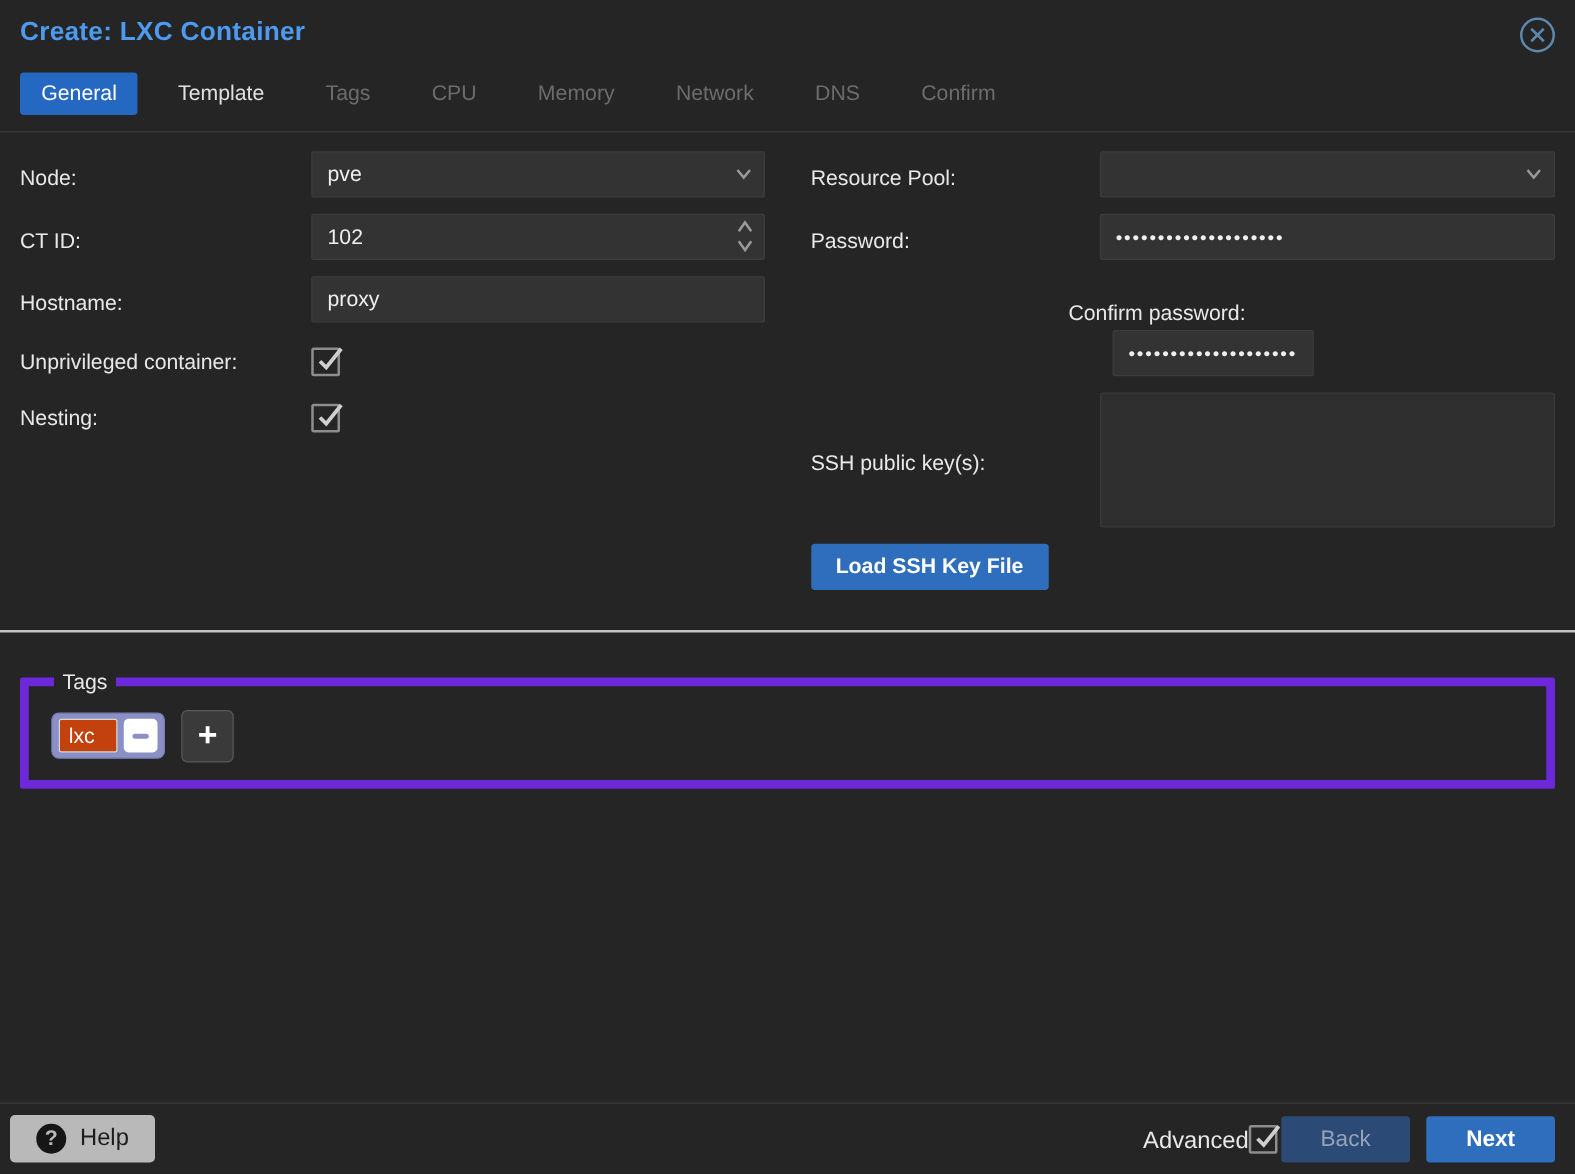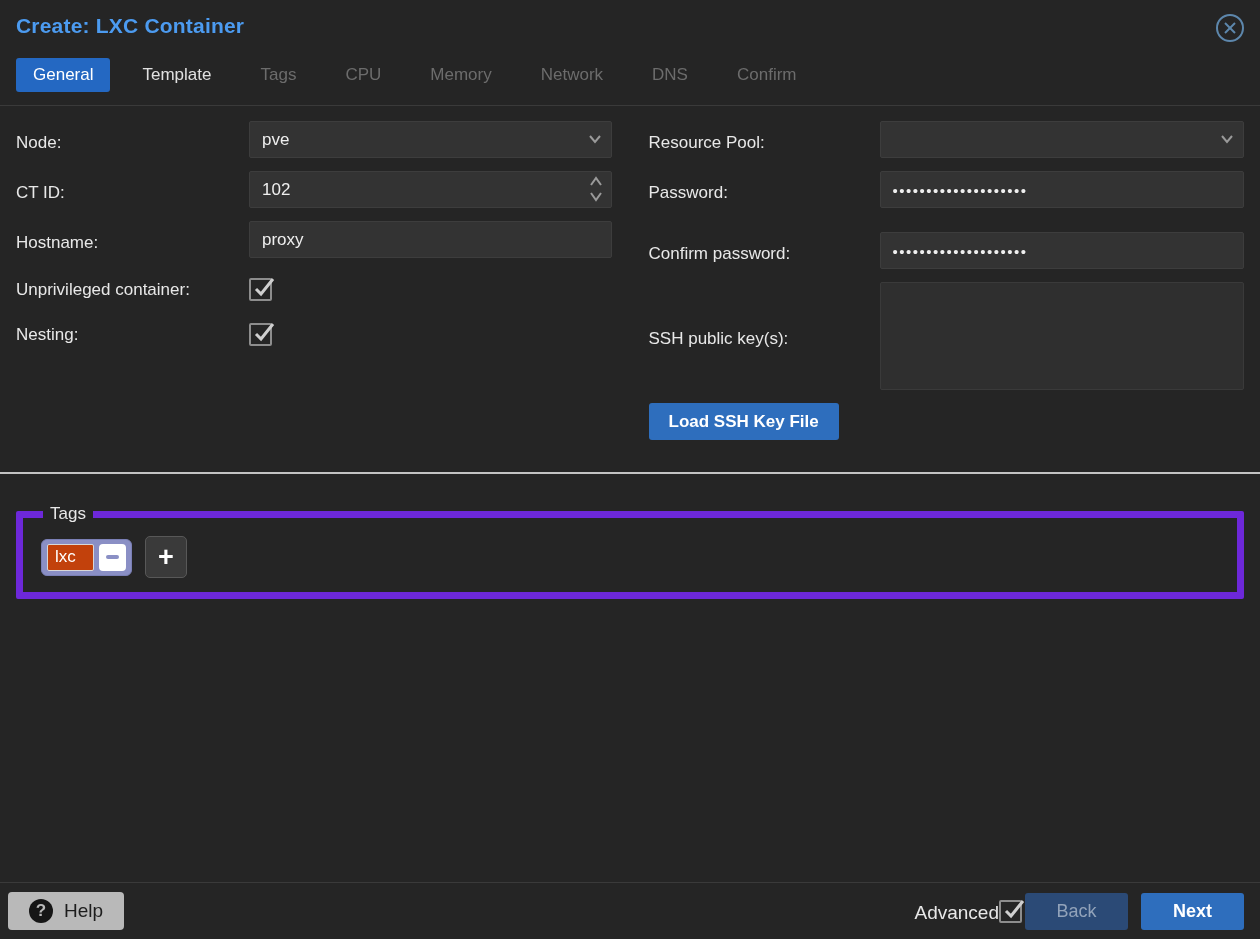--- a/index.html
+++ b/index.html
@@ -178,21 +178,21 @@
         </div>
       </div>
 
       <div class="row">
         <div class="lbl">Password:</div>
         <div class="ctrl">
           <div class="field pwfield">••••••••••••••••••••</div>
         </div>
       </div>
 
-      <div class="row" style="margin-top:24px;">
+      <div class="row" style="margin-top:24px;flex-direction:column;">
         <div class="lbl">Confirm password:</div>
         <div class="ctrl">
           <div class="field pwfield">••••••••••••••••••••</div>
         </div>
       </div>
 
       <div class="row">
         <div class="lbl">SSH public key(s):</div>
         <div class="ctrl">
           <div class="textareafield"></div>

